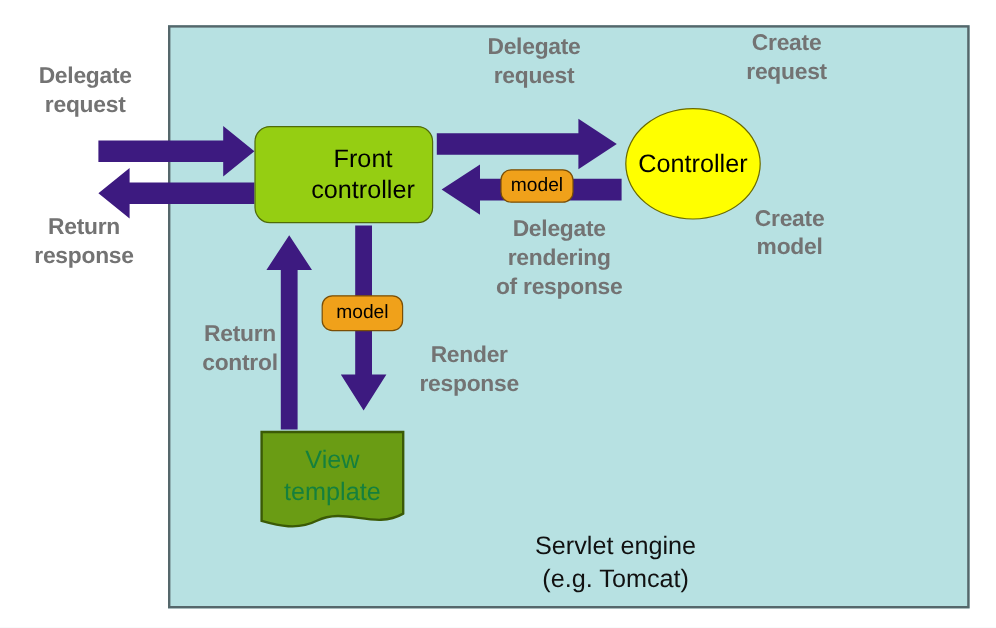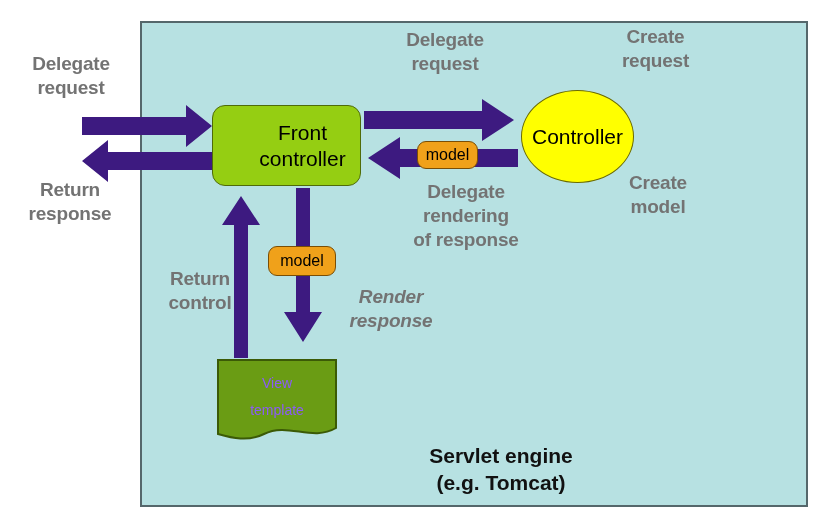--- a/index.html
+++ b/index.html
@@ -94,22 +94,22 @@
     left: 216px;
     top: 358px;
     width: 122px;
     height: 86px;
   }
   #view-template .shape-text {
     position: absolute;
     left: 0;
     top: 12px;
     width: 122px;
-    color: #8b5cf6;
-    font-size: 14px;
+    color: #15803d;
+    font-size: 21px;
     line-height: 27px;
     text-align: center;
     white-space: pre-line;
   }
   
   .model-badge {
     position: absolute;
     background: #f0a11a;
     border: 1.5px solid #7a4e05;
     border-radius: 9px;
@@ -142,22 +142,22 @@
     pointer-events: none;
   }
   
   #label-incoming-request { left: 6px;   top: 52px;  width: 130px; }
   #label-return-response  { left: 0px;   top: 178px; width: 140px; }
   #label-delegate-request { left: 370px; top: 28px;  width: 150px; }
   #label-handle-request   { left: 588px; top: 25px;  width: 135px; }
   #label-delegate-render  { left: 382px; top: 180px; width: 168px; }
   #label-create-model     { left: 594px; top: 171px; width: 128px; }
   #label-return-control   { left: 140px; top: 267px; width: 120px; }
-  #label-render-response  { left: 328px; top: 285px; width: 126px; font-style: italic; }
-  #label-servlet-engine   { left: 376px; top: 442px; width: 250px; font-weight: bold; }
+  #label-render-response  { left: 328px; top: 285px; width: 126px; }
+  #label-servlet-engine   { left: 388px; top: 442px; width: 250px; }
 </style>
 </head>
 <body>
 
 <div id="canvas">
 
   <div id="engine-panel"></div>
 
   <svg id="arrow-layer" width="830" height="523" viewBox="0 0 830 523" xmlns="http://www.w3.org/2000/svg">
 

